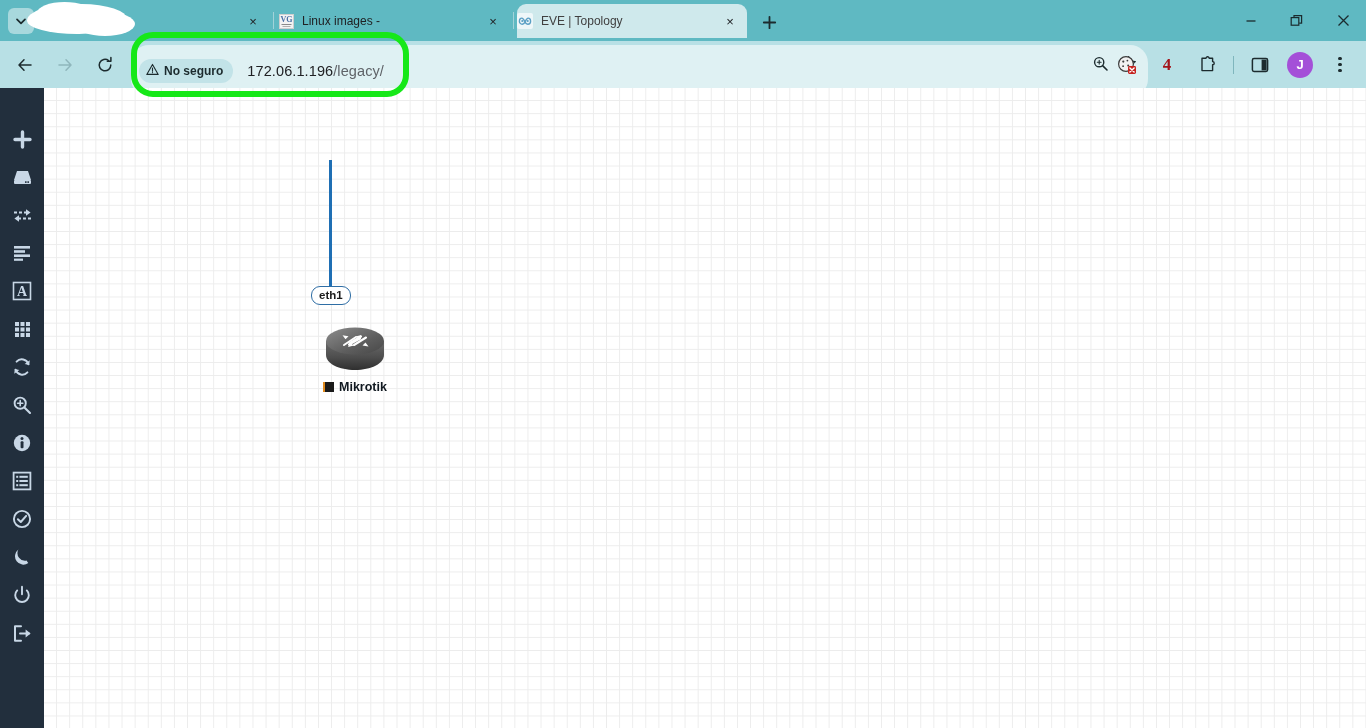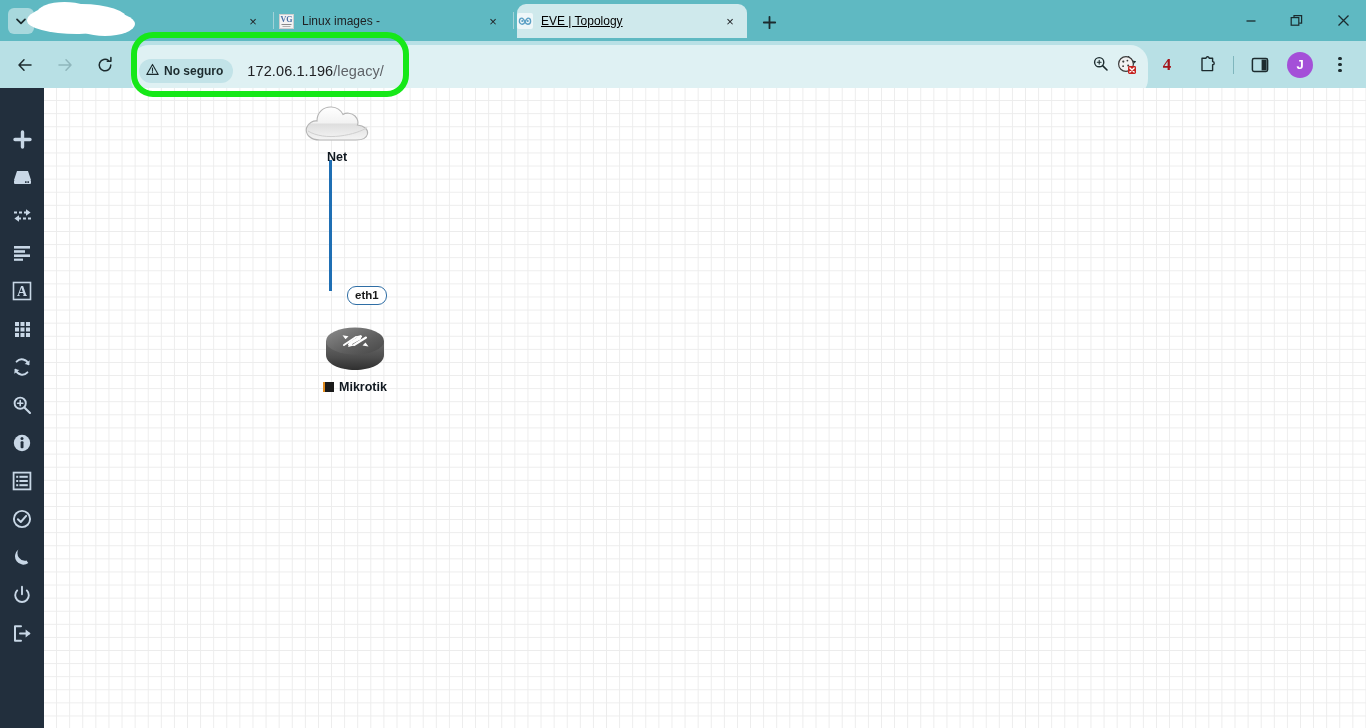--- a/index.html
+++ b/index.html
@@ -50,21 +50,21 @@
   }
   .tab-title {
     flex: 1 1 auto;
     margin-left: 8px;
     font-size: 12px;
     color: #202124;
     white-space: nowrap;
     overflow: hidden;
     text-overflow: ellipsis;
   }
-  .tab.active .tab-title { color: #000000; text-decoration: underline; }
+  .tab.active .tab-title { color: #404040; }
   .tab-close {
     width: 22px; height: 22px;
     margin-right: 6px;
     flex: 0 0 22px;
     display: flex; align-items: center; justify-content: center;
     border-radius: 50%;
     color: #202124;
     font-size: 13px;
   }
   .tab-sep {
@@ -321,21 +321,20 @@
     position: absolute;
     left: 267px; top: 198px;
     padding: 1px 7px 2px 7px;
     background: #ffffff;
     border: 1px solid #2f6ea5;
     border-radius: 9px;
     font-size: 11.5px;
     font-weight: bold;
     color: #1b1b1b;
     line-height: 14px;
-    margin-left: 36px;
   }
 
   .watermark {
     position: absolute;
     left: 990px; top: 560px;
     color: #c4c4c4;
     user-select: none;
   }
   .watermark .wm-title {
     font-size: 21px;
@@ -664,37 +663,20 @@
             <path d="M13.6 5.6 L18.6 9.5 L13.6 13.4 Z" fill="#c8d7e6"></path>
           </svg>
         </span>
       </div>
     </div>
 
     <div class="canvas">
 
       <div class="link-line"></div>
 
-      <div class="node" style="left:256px; top:13px; width:74px;">
-        <span>
-          <svg width="70" height="44" viewBox="0 0 70 44" aria-hidden="true">
-            <defs>
-              <linearGradient id="cloudg" x1="0" y1="0" x2="0" y2="1">
-                <stop offset="0%" stop-color="#ffffff"></stop>
-                <stop offset="48%" stop-color="#f2f2f2"></stop>
-                <stop offset="52%" stop-color="#dedede"></stop>
-                <stop offset="100%" stop-color="#f5f5f5"></stop>
-              </linearGradient>
-            </defs>
-            <path d="M18 39 C8 39 3 33 4.5 27 C6 21.5 12 19.5 15 20 C15 11 22 5.5 29.5 6 C35 6.3 39 9.5 41 13.5 C44 11.5 49.5 11.5 53 15 C56 18 56.5 22 55.5 24 C62 24.5 66.5 28.5 65.5 33 C64.5 37.5 59 39 54 39 Z" fill="url(#cloudg)" stroke="#b4b4b4" stroke-width="1.1"></path>
-            <path d="M6 30 C14 35 26 36.5 38 35 C50 33.5 60 30 65.2 26.5" fill="none" stroke="#cfcfcf" stroke-width="1"></path>
-          </svg>
-        </span>
-        <div class="node-label">Net</div>
-      </div>
 
       <div class="iface-label">eth1</div>
 
       <div class="node" style="left:256px; top:237px; width:110px;">
         <span>
           <svg width="62" height="50" viewBox="0 0 62 50" aria-hidden="true">
             <defs>
               <linearGradient id="routerside" x1="0" y1="0" x2="0" y2="1">
                 <stop offset="0%" stop-color="#6a6a6a"></stop>
                 <stop offset="55%" stop-color="#4e4e4e"></stop>

